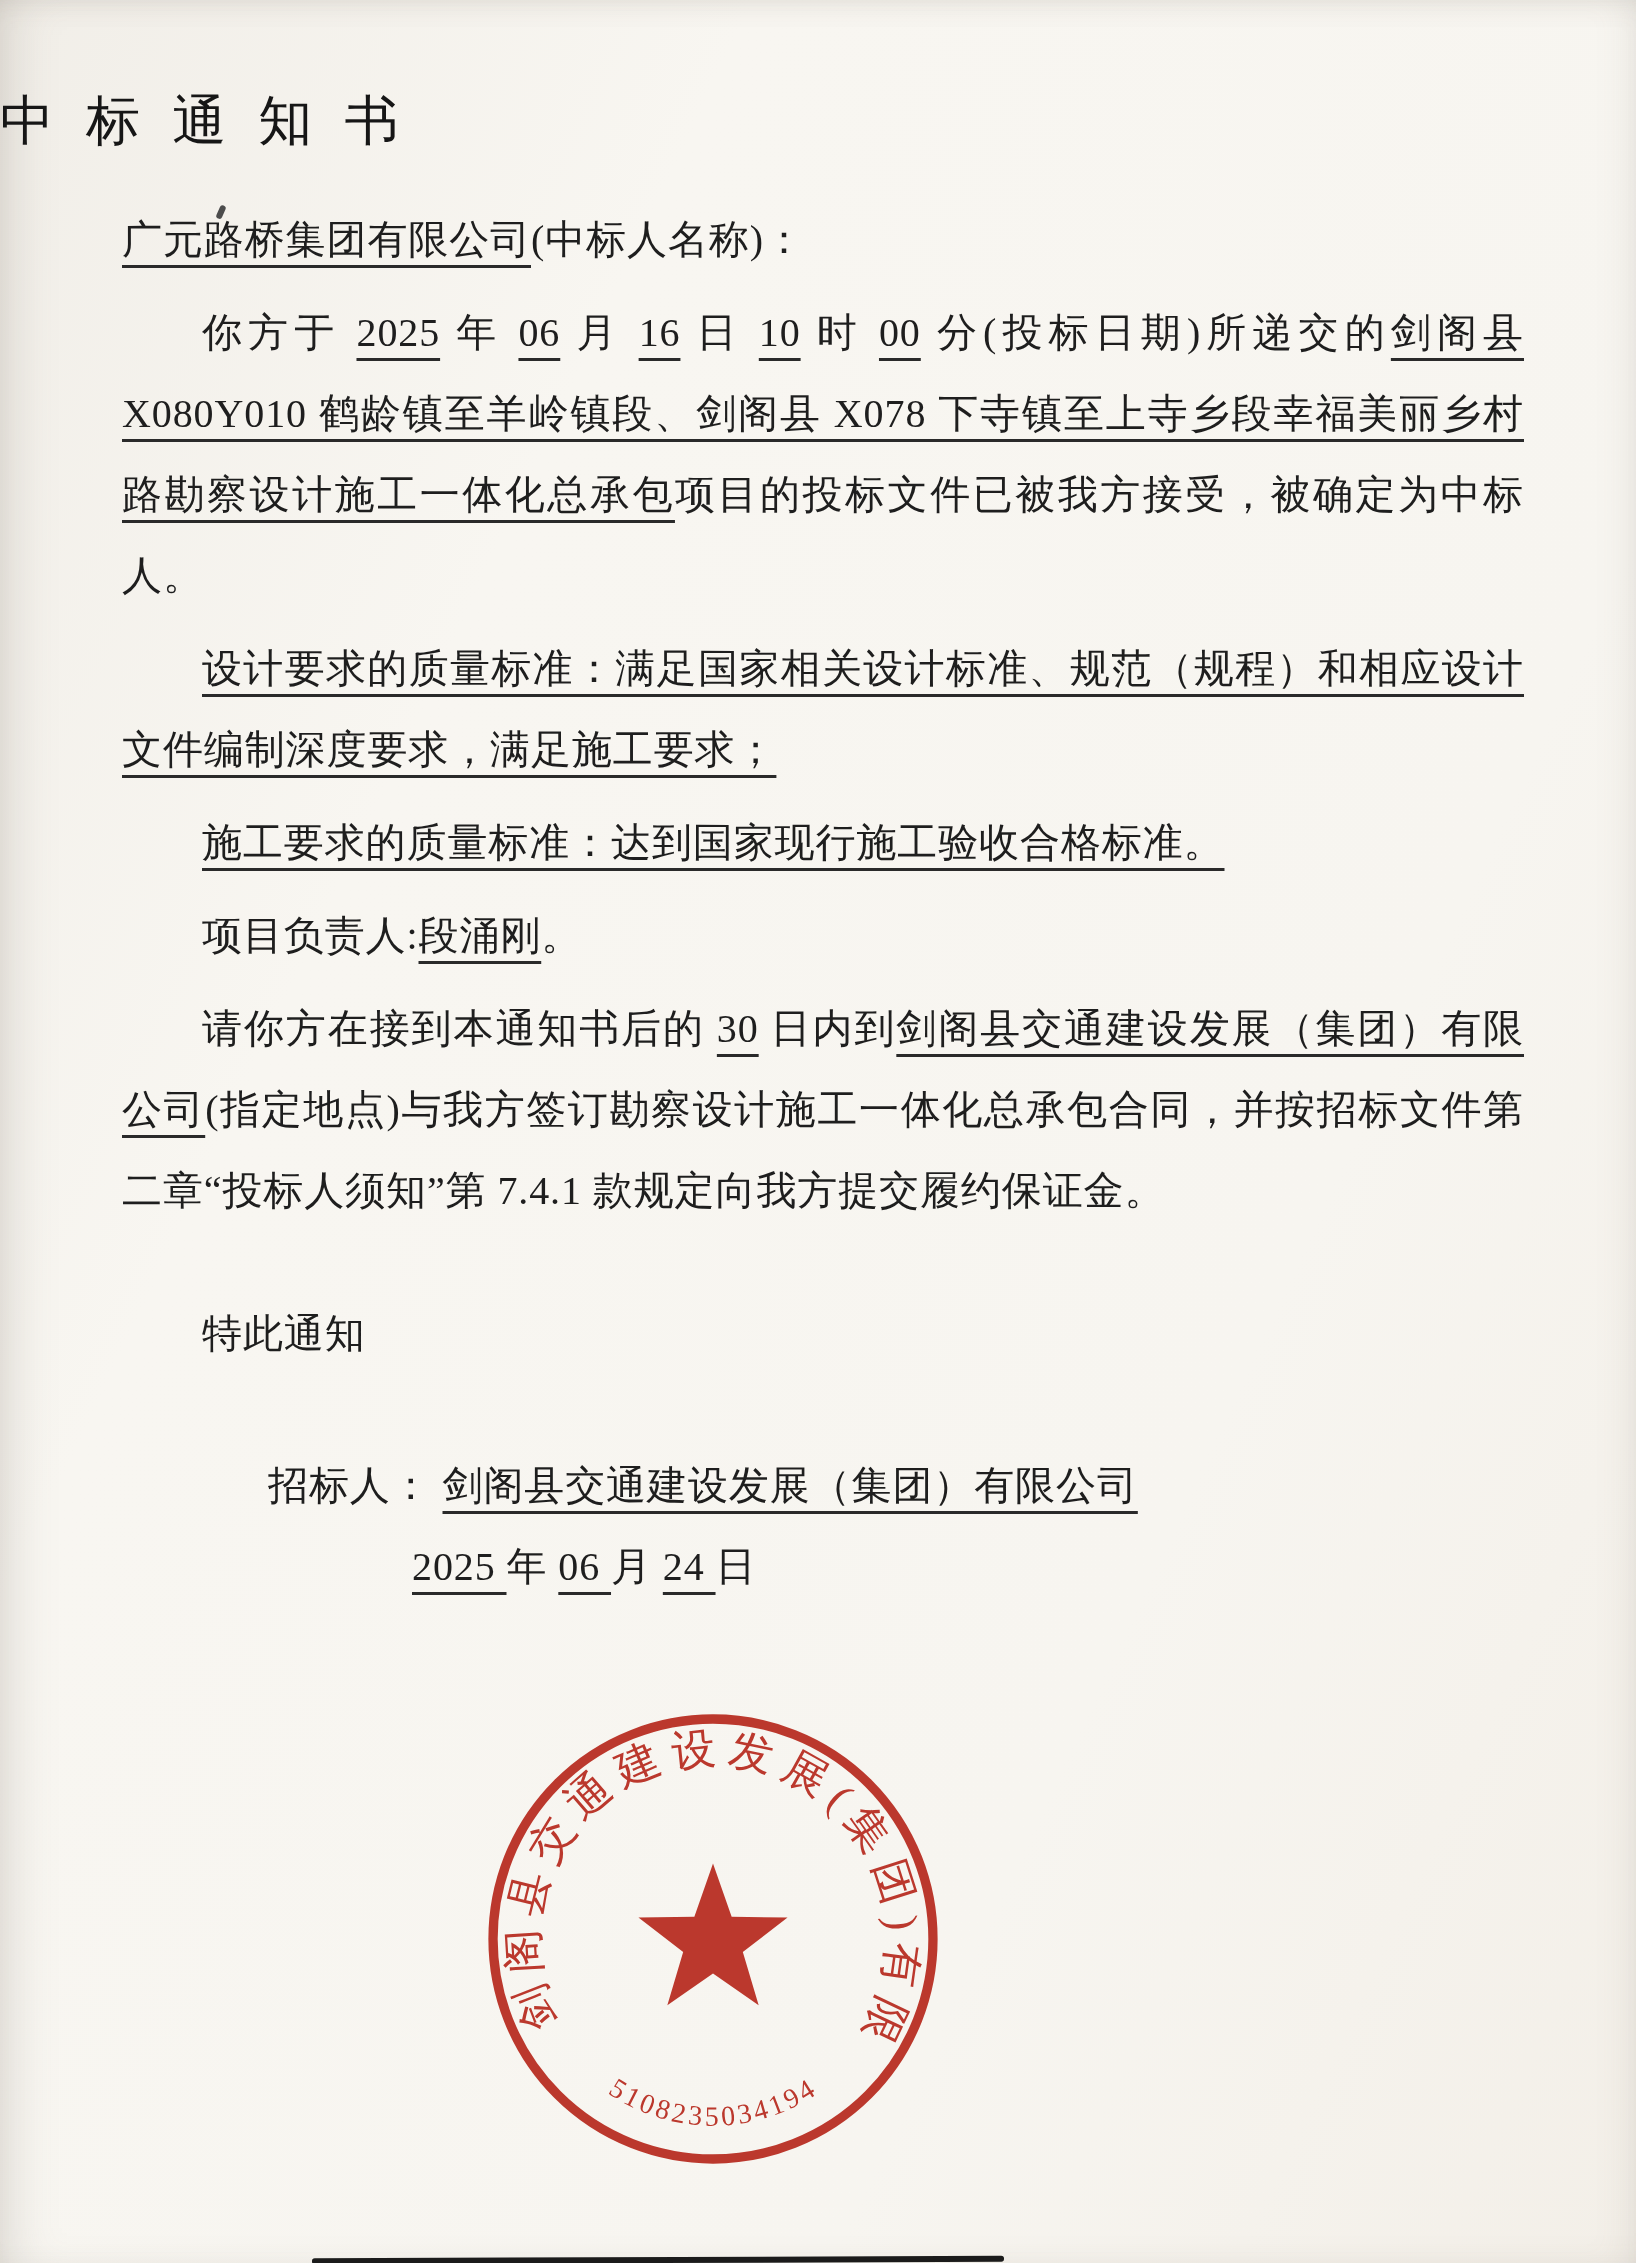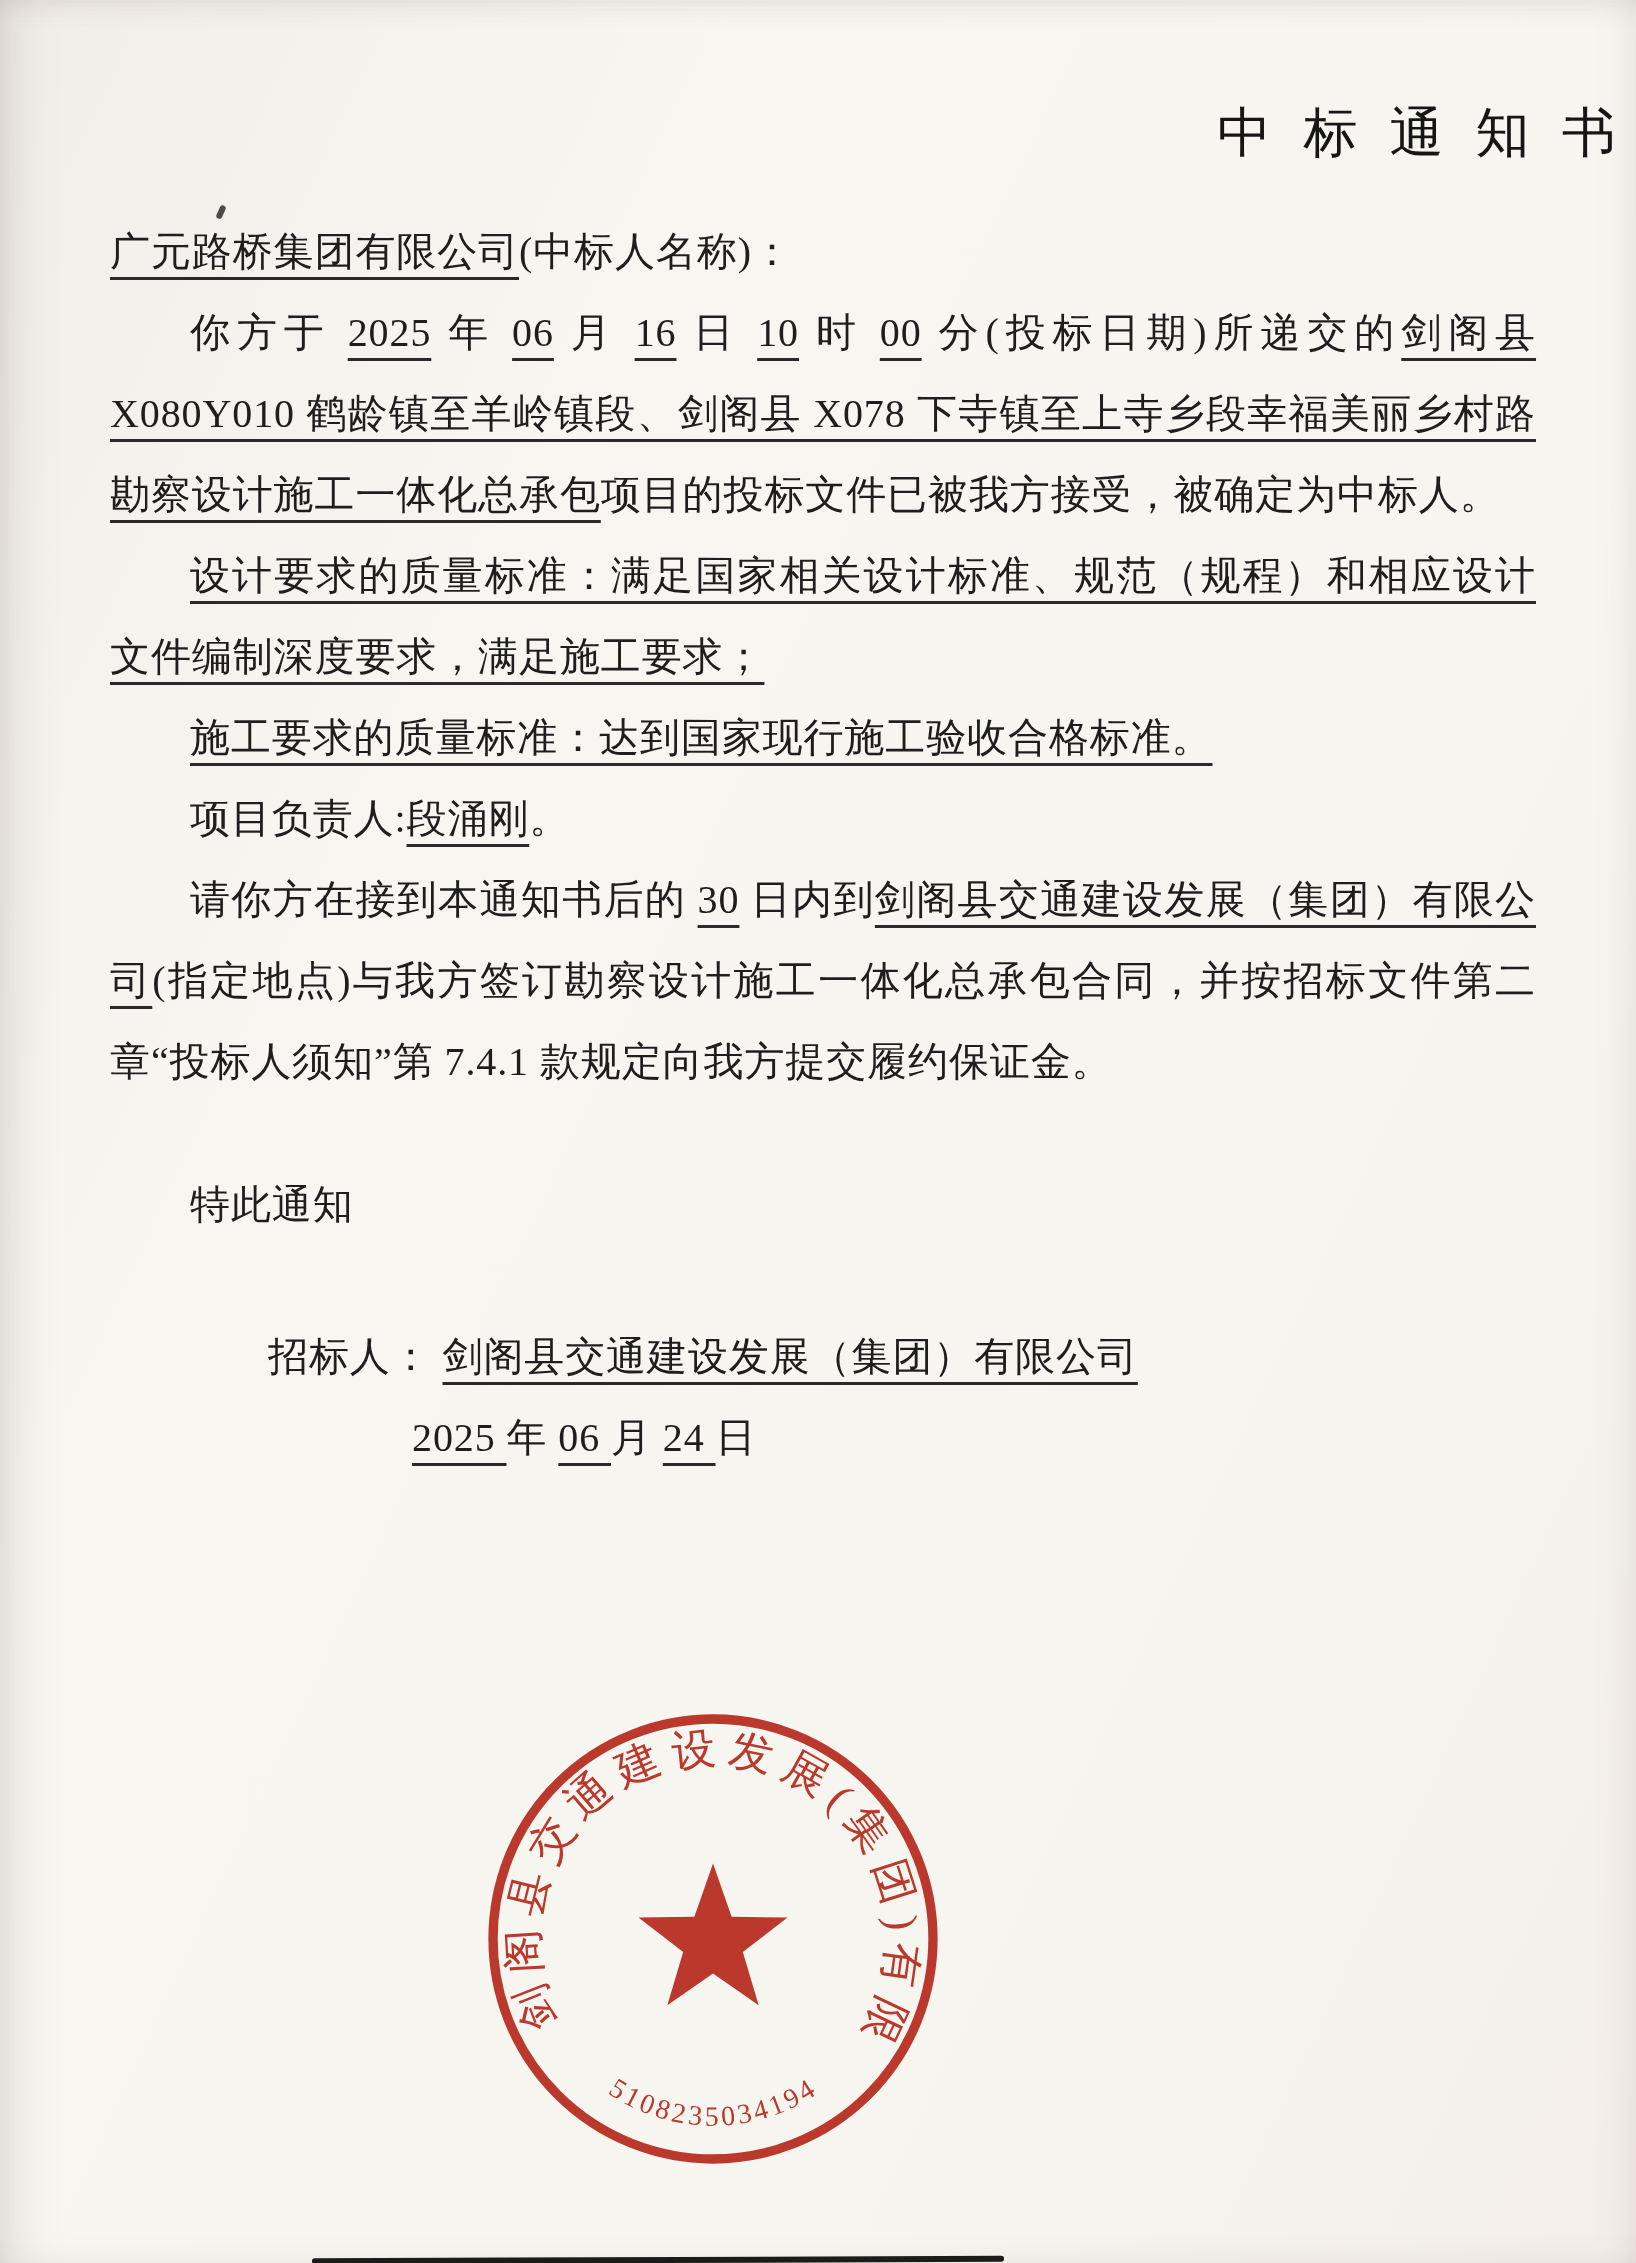--- a/index.html
+++ b/index.html
@@ -10,34 +10,34 @@
     margin:0 auto;
     background:linear-gradient(115deg,#f1eee8 0%,#f8f6f1 28%,#f7f5f0 70%,#f3efe8 100%);
     box-shadow:inset 32px 0 56px -32px rgba(110,100,88,.28),
                inset -22.4px 0 45px -26px rgba(110,100,88,.18),
                inset 0 18.6px 37px -26px rgba(110,100,88,.15);
     overflow:hidden;
     font-family:"Liberation Serif","DejaVu Serif",serif;
     color:#1e1e1e;
   }
   .title{
-    margin:12px;padding-top:85px;
-    text-align:right;
+    margin:0;padding-top:85px;
+    text-align:left;
     font-size:54px;font-weight:500;
     letter-spacing:9.3px;
     color:#161616;
   }
   .doc-body{
     margin:41px 101px 0 110px;
     font-size:40px;
     line-height:81px;
     text-align:justify;
     letter-spacing:0.9px;
   }
-  .para{margin:0;}
+  .para{margin:12px;}
   .para.indent{text-indent:80px;}
   .para.gap{margin-top:62px;}
   .u{
     text-decoration:underline;
     text-decoration-thickness:3.3px;
     text-underline-offset:12px;
     text-decoration-color:#2a2a2a;
   }
   .sign-block{margin-top:71px;font-size:40px;line-height:81px;}
   .sign-line{padding-left:158px;}

